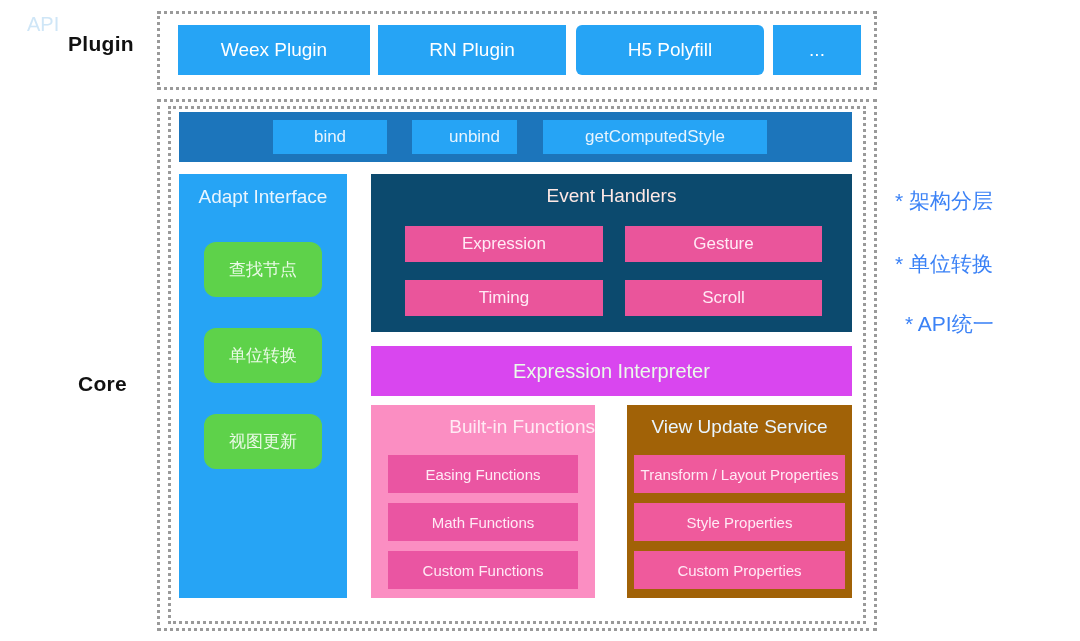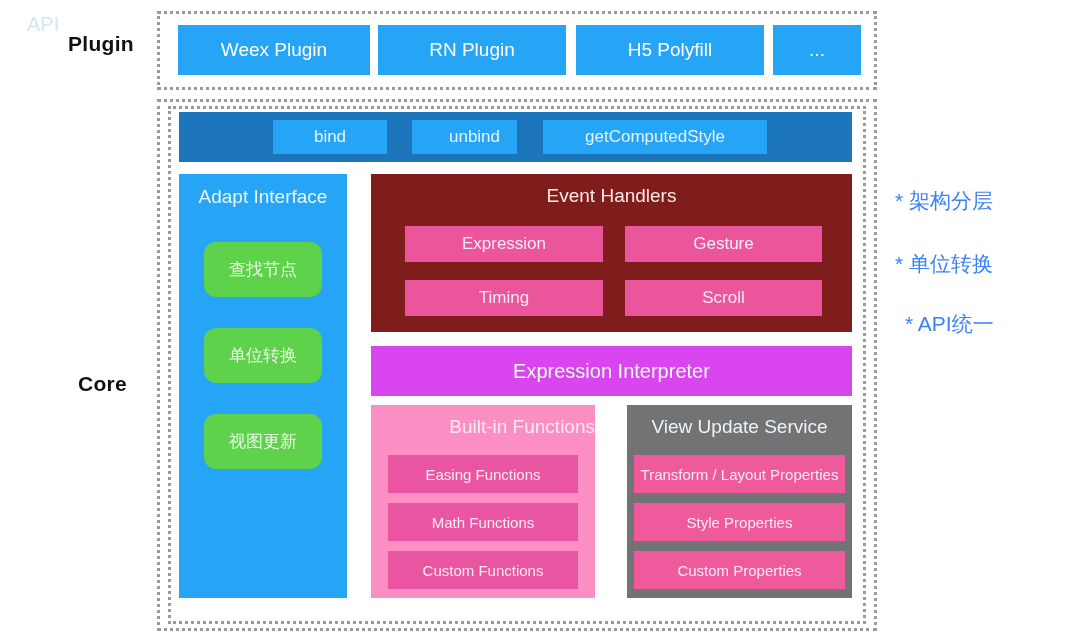--- a/index.html
+++ b/index.html
@@ -52,21 +52,21 @@
 
   
   .plugin-tile {
     background: #26a4f5;
     top: 25px;
     height: 50px;
     font-size: 19px;
   }
   #plugin-0 { left: 178px; width: 192px; }
   #plugin-1 { left: 378px; width: 188px; }
-  #plugin-2 { left: 576px; width: 188px; }
+  #plugin-2 { left: 576px; width: 188px; border-radius: 6px; }
   #plugin-3 { left: 773px; width: 88px;  }
 
   
   #api-bar {
     position: absolute;
     left: 179px; top: 112px;
     width: 673px; height: 50px;
     background: #1c75bb;
     box-sizing: border-box;
   }
@@ -119,21 +119,21 @@
   }
   #adapt-btn-0 { top: 68px; }
   #adapt-btn-1 { top: 154px; }
   #adapt-btn-2 { top: 240px; }
 
   
   #event-panel {
     position: absolute;
     left: 371px; top: 174px;
     width: 481px; height: 158px;
-    background: #7f1d1d;
+    background: #0c4a6e;
     box-sizing: border-box;
   }
   #event-title {
     position: absolute;
     left: 0; top: 11px;
     width: 100%;
     text-align: center;
     font-size: 19px;
     color: #ffe9e5;
   }
@@ -198,21 +198,21 @@
   }
   #builtin-btn-0 { top: 50px; }
   #builtin-btn-1 { top: 98px; }
   #builtin-btn-2 { top: 146px; }
 
   
   #vus-panel {
     position: absolute;
     left: 627px; top: 405px;
     width: 225px; height: 193px;
-    background: #737373;
+    background: #a16207;
     box-sizing: border-box;
   }
   #vus-title {
     position: absolute;
     left: 0; top: 11px;
     width: 100%;
     text-align: center;
     font-size: 19px;
     color: #e9f5fe;
   }

